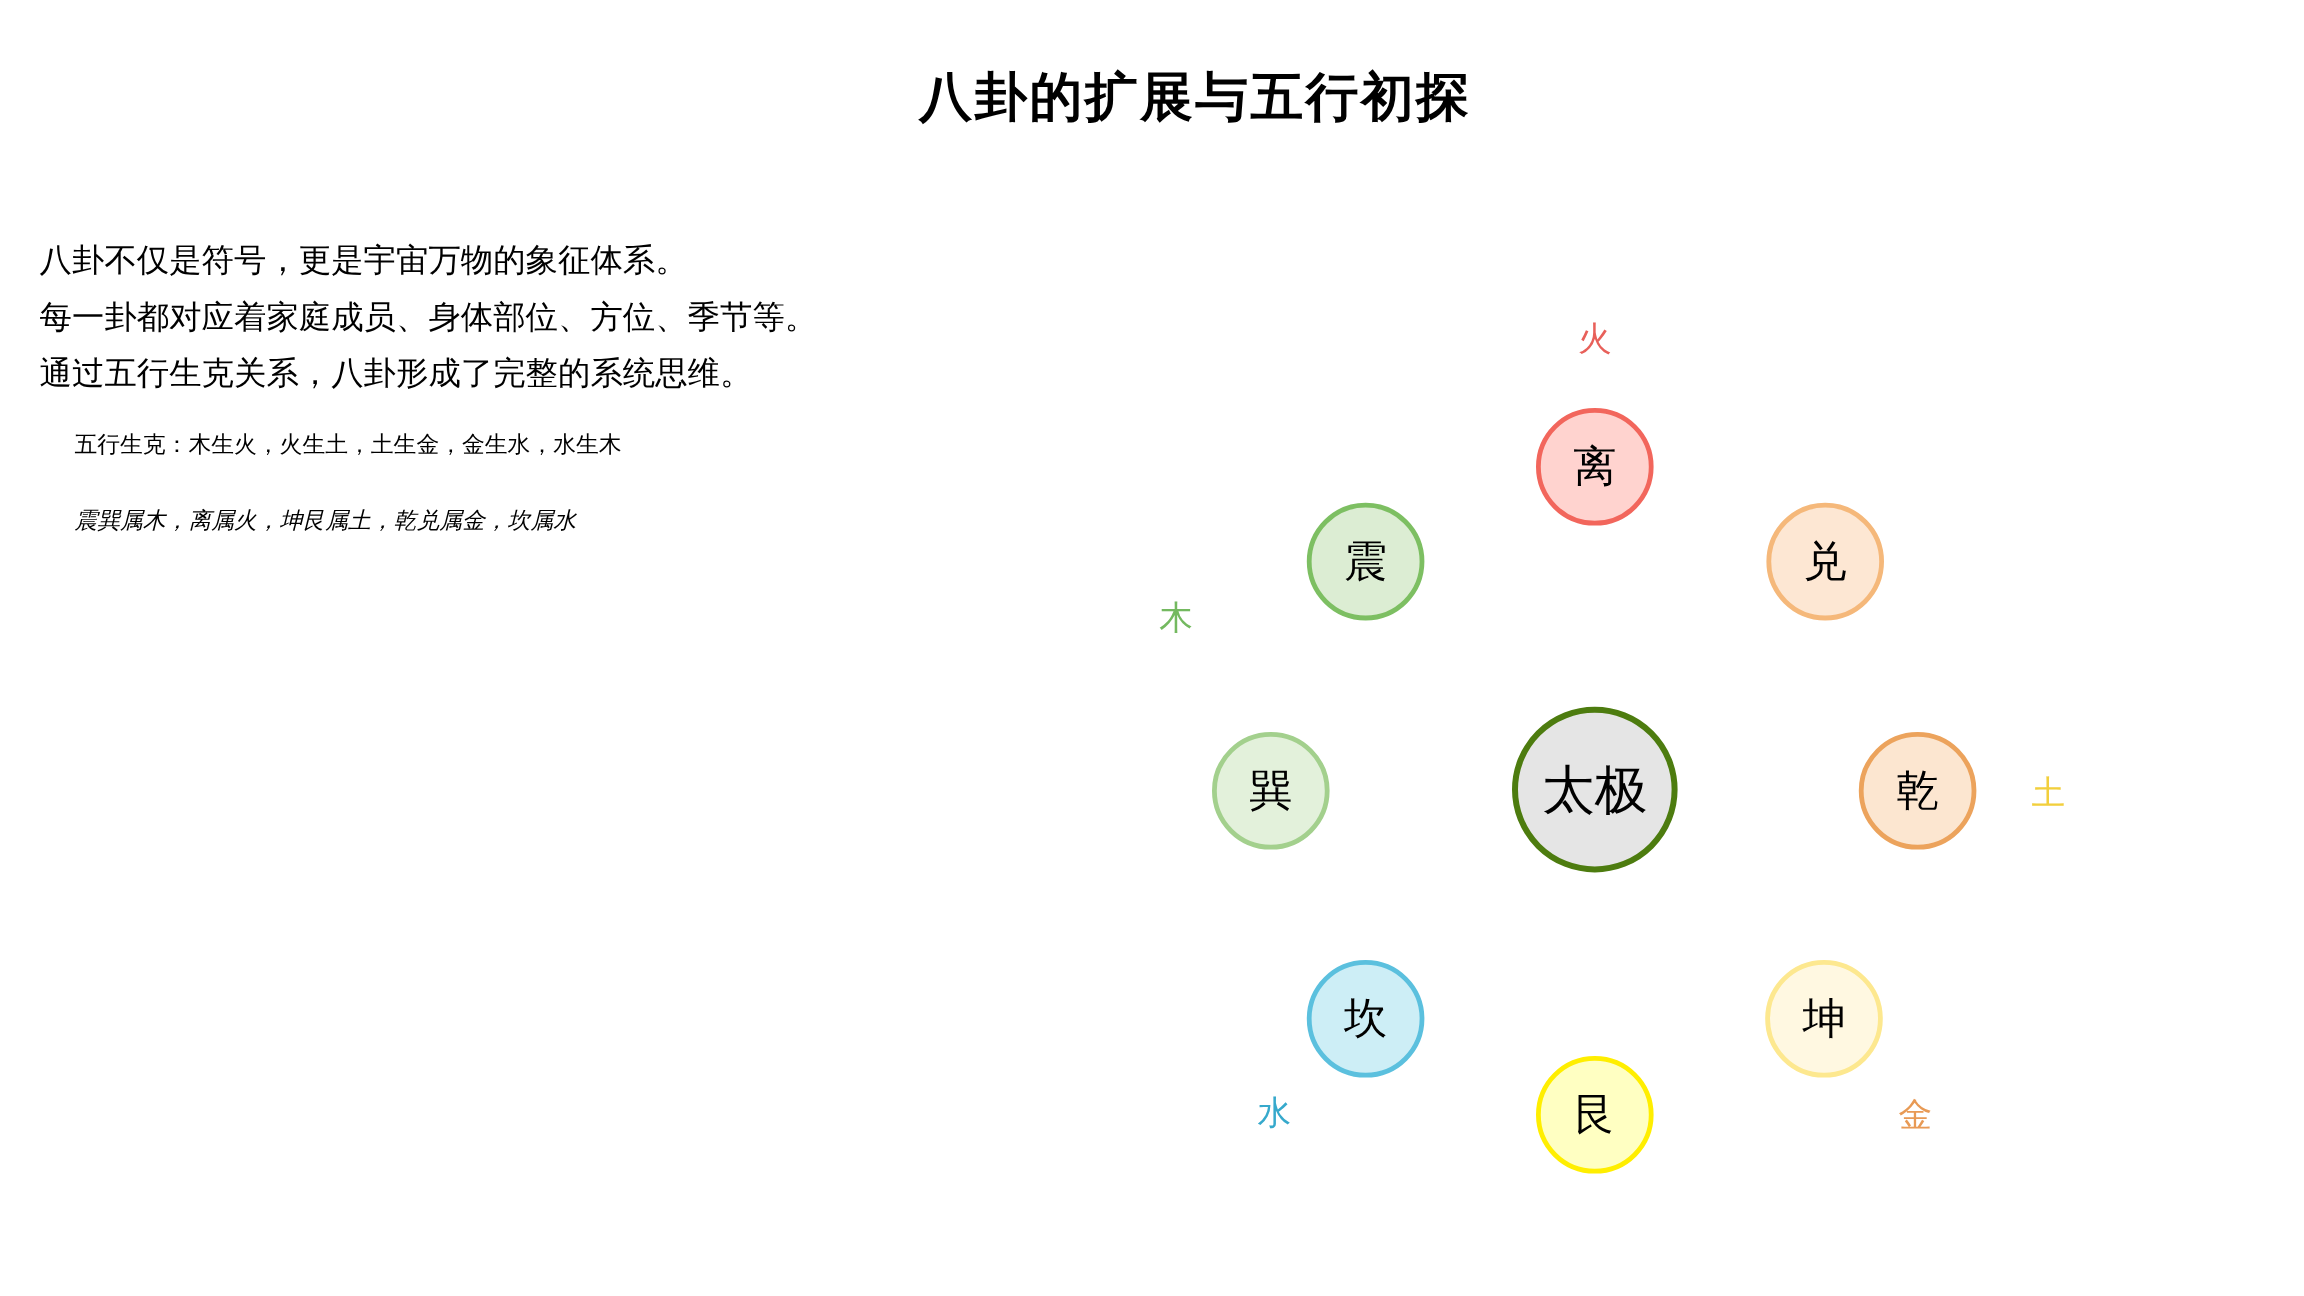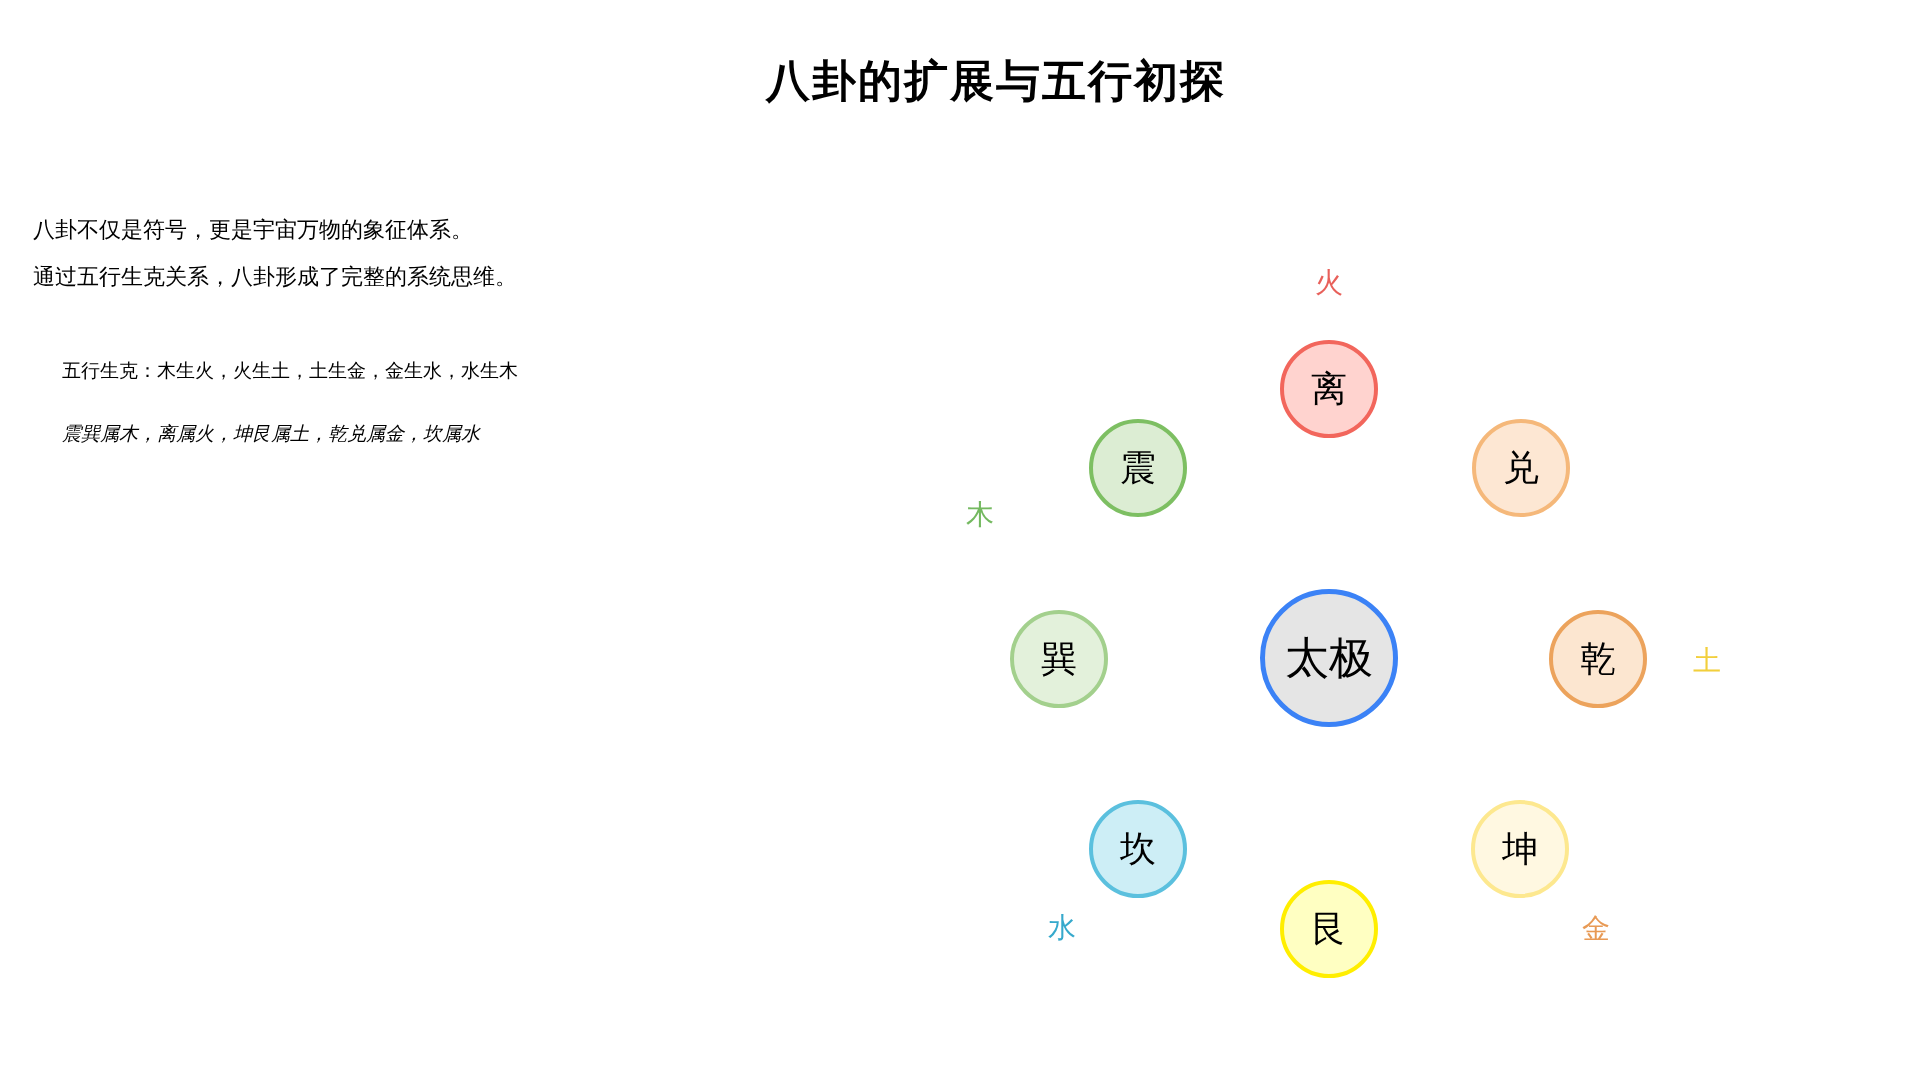--- a/index.html
+++ b/index.html
@@ -6,52 +6,53 @@
   body {
     width: 1920px; height: 1080px; background: #ffffff; position: relative; overflow: hidden;
     font-family: "DejaVu Sans", sans-serif; color: #000;
   }
   .title {
     position: absolute; left: 0; width: 1920px; top: 52px; text-align: center;
     font-size: 44px; font-weight: bold; letter-spacing: 2px;
     font-family: "DejaVu Sans", sans-serif;
     padding-left: 36px;
   }
-  .intro { position: absolute; left: 33px; top: 206px; font-size: 22px; line-height: 47px; }
+  .intro { position: absolute; left: 33px; top: 194px; font-size: 27px; line-height: 47px; }
   .intro div { white-space: nowrap; }
   .note {
     position: absolute; left: 34px; font-size: 19px; white-space: nowrap;
     font-family: "DejaVu Serif", serif;
     margin-left: 28px;
   }
   .note1 { top: 358px; }
   .note2 { top: 421px; font-style: italic; }
 
   .node {
     position: absolute; border-radius: 50%; box-sizing: border-box;
     display: flex; align-items: center; justify-content: center;
     font-family: "DejaVu Serif", serif; color: #000;
   }
   .trigram { width: 98px; height: 98px; border: 4px solid; font-size: 36px; }
   .taiji {
-    width: 138px; height: 138px; border: 5px solid #3b82f6; background: #e5e5e5;
+    width: 138px; height: 138px; border: 5px solid #4d7c0f; background: #e5e5e5;
     font-size: 44px;
   }
   .element {
     position: absolute; font-family: "DejaVu Serif", serif; font-size: 28px;
     transform: translate(-50%, -50%); line-height: 1;
   }
 </style>
 </head>
 <body>
 
 <div class="title">八卦的扩展与五行初探</div>
 
 <div class="intro">
   <div>八卦不仅是符号，更是宇宙万物的象征体系。</div>
+  <div>每一卦都对应着家庭成员、身体部位、方位、季节等。</div>
   <div>通过五行生克关系，八卦形成了完整的系统思维。</div>
 </div>
 
 <div class="note note1">五行生克：木生火，火生土，土生金，金生水，水生木</div>
 <div class="note note2">震巽属木，离属火，坤艮属土，乾兑属金，坎属水</div>
 
 <div>
   <div class="node taiji" style="left:1260px; top:589px;">太极</div>
 
   <div class="node trigram" style="left:1280px; top:340px; background:#ffd3cf; border-color:#f2665c;">离</div>

